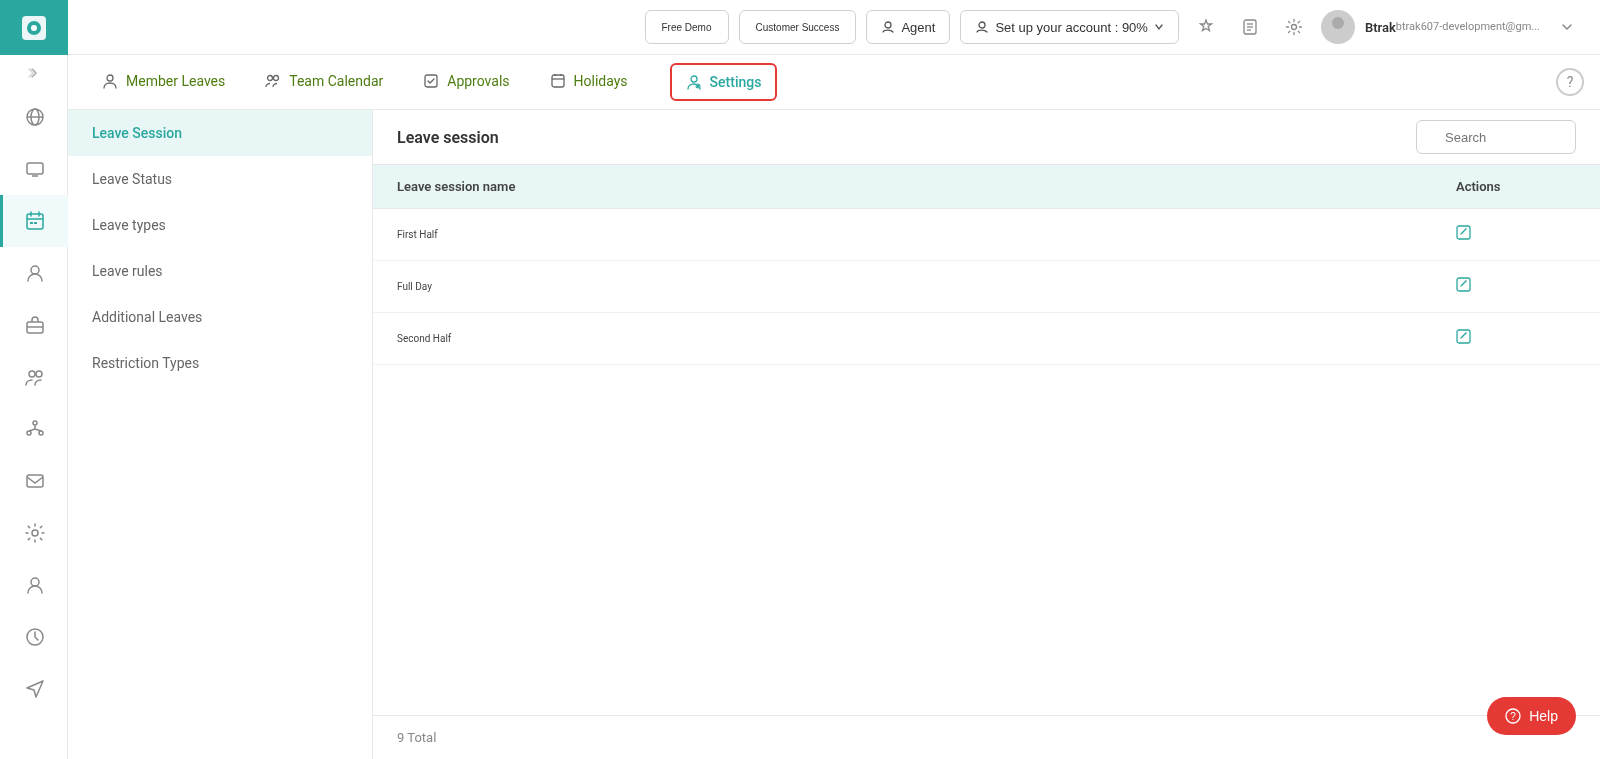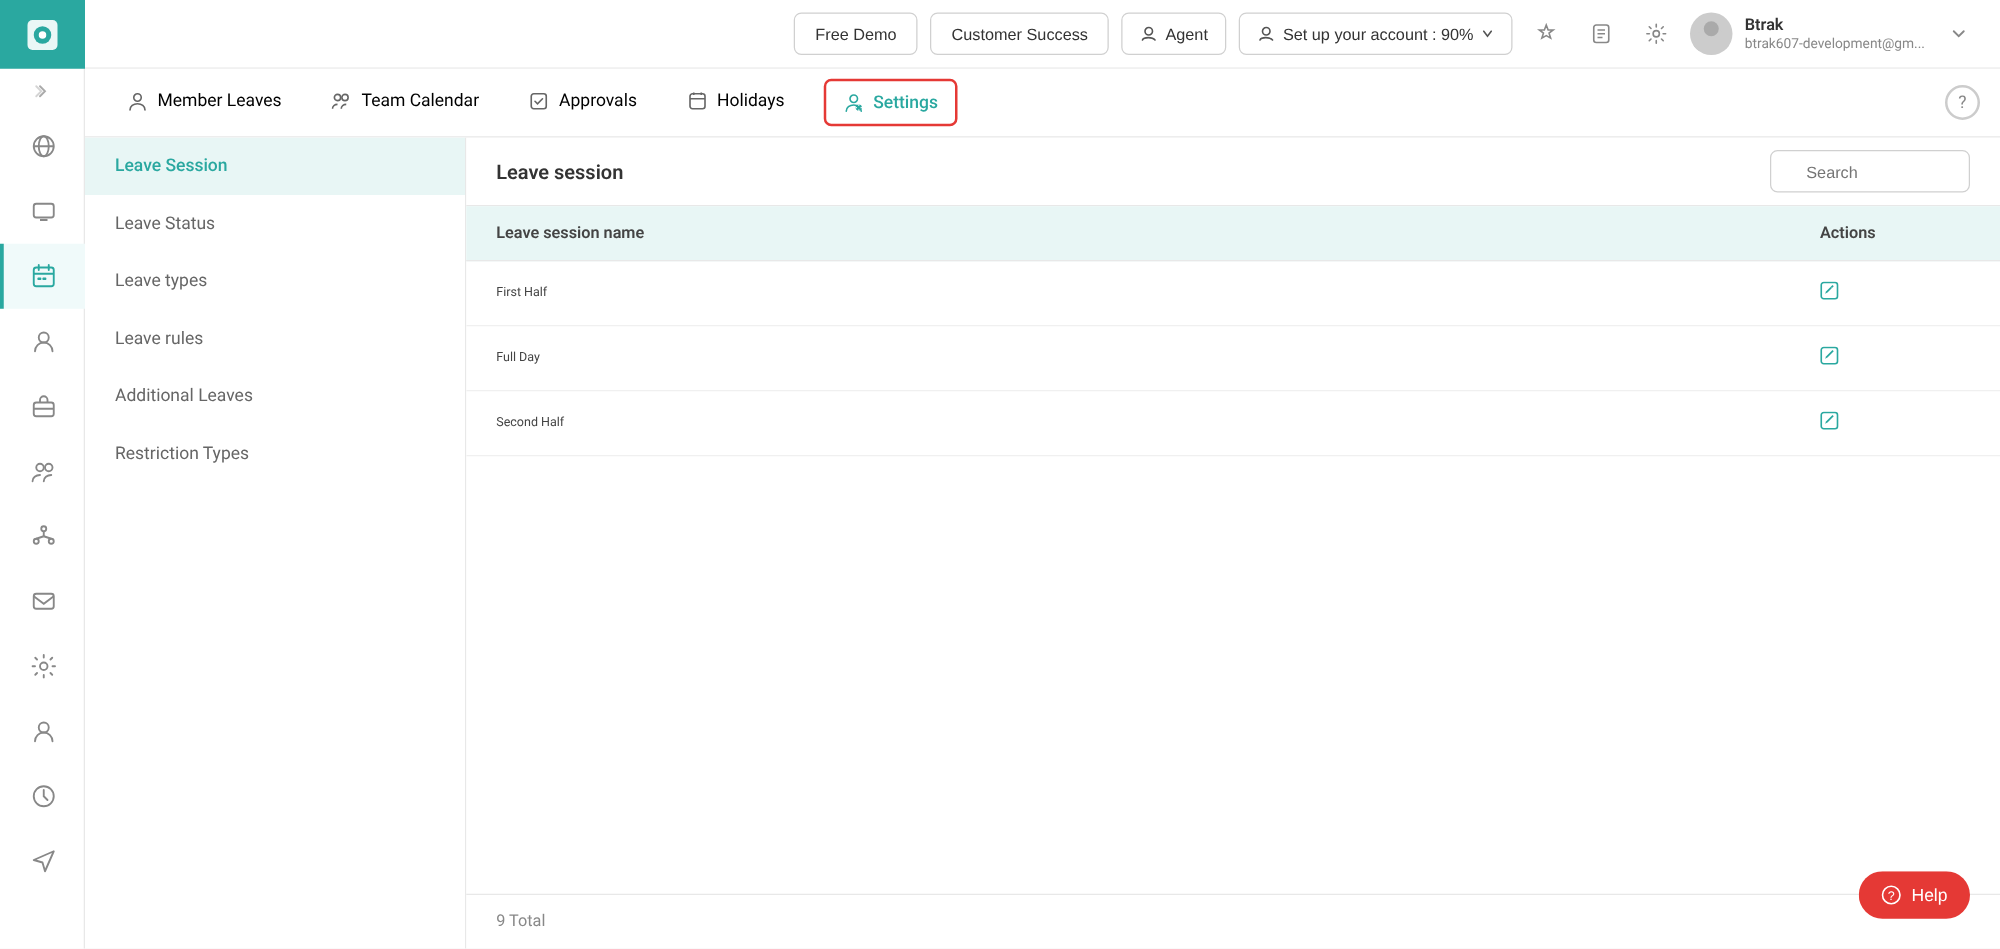--- a/index.html
+++ b/index.html
@@ -81,21 +81,21 @@
       gap: 10px;
     }
     .top-header-spacer { flex: 1; }
     .header-btn {
       height: 34px;
       padding: 0 16px;
       border: 1px solid #d0d0d0;
       border-radius: 6px;
       background: #fff;
       cursor: pointer;
-      font-size: 13px;
+      font-size: 10px;
       color: #333;
     }
     .header-agent-btn {
       height: 34px;
       padding: 0 14px;
       border: 1px solid #d0d0d0;
       border-radius: 6px;
       background: #fff;
       cursor: pointer;
       font-size: 13px;
@@ -135,21 +135,21 @@
       height: 34px;
       border-radius: 50%;
       background: #ccc;
       display: flex;
       align-items: center;
       justify-content: center;
       overflow: hidden;
     }
     .header-user-info {
       display: flex;
-      flex-direction: column;
+      flex-direction: row;
       font-size: 12px;
       cursor: pointer;
     }
     .header-user-name { font-weight: 600; font-size: 13px; }
     .header-user-email { color: #888; font-size: 11px; }
 
     
     .tab-bar {
       height: 55px;
       background: #fff;
@@ -159,21 +159,21 @@
       padding: 0 16px;
       gap: 4px;
     }
     .tab-item {
       height: 55px;
       padding: 0 18px;
       display: flex;
       align-items: center;
       gap: 8px;
       cursor: pointer;
-      color: #000000;
+      color: #4d7c0f;
       font-size: 14px;
       border-bottom: 2px solid transparent;
     }
     .tab-item.active-outlined {
       color: #2aa8a0;
       border: 2px solid #e53935;
       border-radius: 6px;
       margin: 10px 4px;
       height: 38px;
       background: #fff;
@@ -502,21 +502,21 @@
       </div>
       <div class="tab-item">
         <svg width="16" height="16" viewBox="0 0 16 16" fill="none">
             <rect x="2" y="2" width="12" height="12" rx="2" stroke="#666" stroke-width="1.3"></rect>
             <line x1="2" y1="6" x2="14" y2="6" stroke="#666" stroke-width="1.3"></line>
             <line x1="5" y1="1" x2="5" y2="3" stroke="#666" stroke-width="1.3"></line>
             <line x1="11" y1="1" x2="11" y2="3" stroke="#666" stroke-width="1.3"></line>
           </svg>
         <span>Holidays</span>
       </div>
-      <div class="tab-item active-outlined" style="border:2px solid #e53935; border-radius:6px; margin:10px 9px; height:38px; padding:0 14px; display:flex; align-items:center; gap:8px;">
+      <div class="tab-item active-outlined" style="border:2px solid #e53935; border-radius:6px; margin:10px 20px; height:38px; padding:0 14px; display:flex; align-items:center; gap:8px;">
         <svg width="16" height="16" viewBox="0 0 16 16" fill="none">
             <circle cx="8" cy="5" r="3" stroke="#2aa8a0" stroke-width="1.3"></circle>
             <path d="M2 15c0-3 2.686-5 6-5s6 2 6 5" stroke="#2aa8a0" stroke-width="1.3" stroke-linecap="round"></path>
             <circle cx="12" cy="12" r="2.5" fill="#2aa8a0"></circle>
             <line x1="12" y1="10.5" x2="12" y2="9.5" stroke="white" stroke-width="1"></line>
             <line x1="12" y1="13.5" x2="12" y2="14.5" stroke="white" stroke-width="1"></line>
             <line x1="10.5" y1="12" x2="9.5" y2="12" stroke="white" stroke-width="1"></line>
             <line x1="13.5" y1="12" x2="14.5" y2="12" stroke="white" stroke-width="1"></line>
           </svg>
         <span style="color:#2aa8a0; font-weight:500;">Settings</span>

